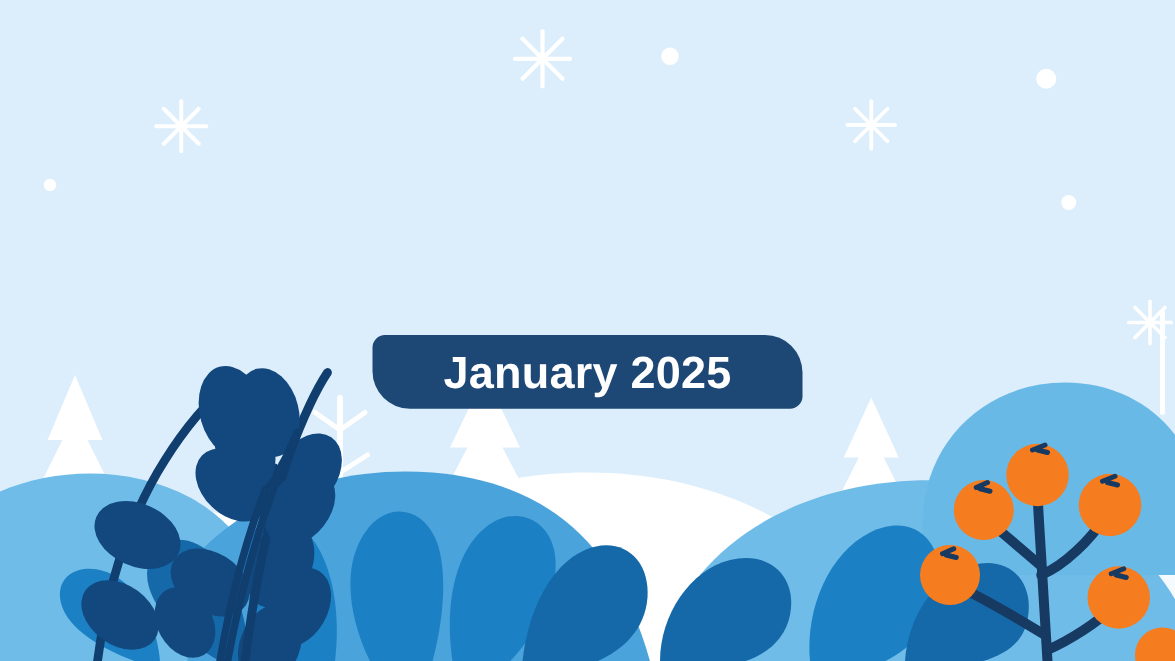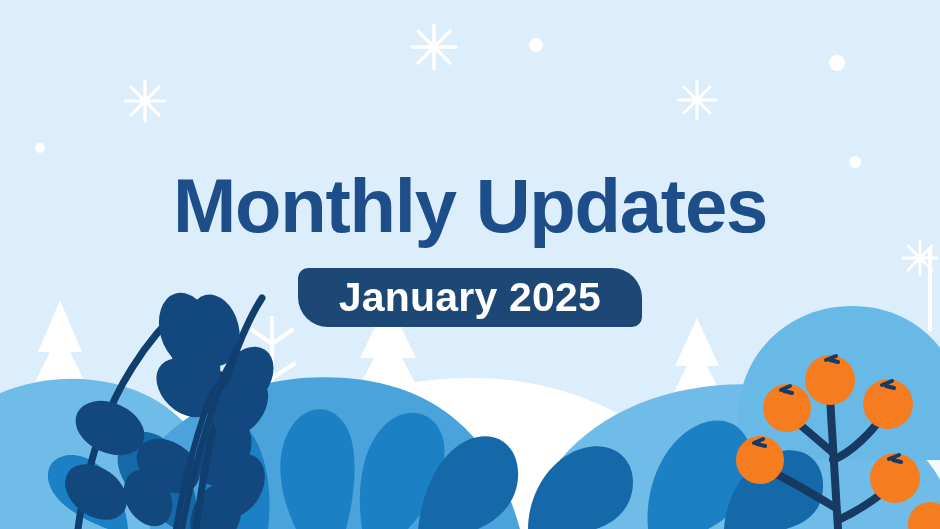--- a/index.html
+++ b/index.html
@@ -51,21 +51,21 @@
     height: 59px;
     background: #1D4775;
     border-radius: 10px 30px 10px 30px;
     display: flex;
     align-items: center;
     justify-content: center;
     pointer-events: auto;
   }
   #subtitle-text {
     font-family: "Liberation Sans", sans-serif;
-    font-size: 41px;
+    font-size: 36px;
     font-weight: bold;
     color: #FFFFFF;
     letter-spacing: 0.2px;
     line-height: 1;
     white-space: nowrap;
   }
 </style>
 </head>
 <body>
 
@@ -226,20 +226,19 @@
         <path d="M889 459 L899 455 M893 460 L901 462" stroke="#173A63" stroke-width="4" stroke-linecap="round" fill="none"></path>
       </g>
       <g>
         <circle cx="930" cy="524" r="22" fill="#F57C1F"></circle>
       </g>
     </g>
 
   </svg>
 
   <div class="text-layer">
-    <div id="slide-title">Monthly Updates</div>
 
     <div id="subtitle-badge">
       <span id="subtitle-text">January 2025</span>
     </div>
   </div>
 
 </div>
 
 </body></html>

